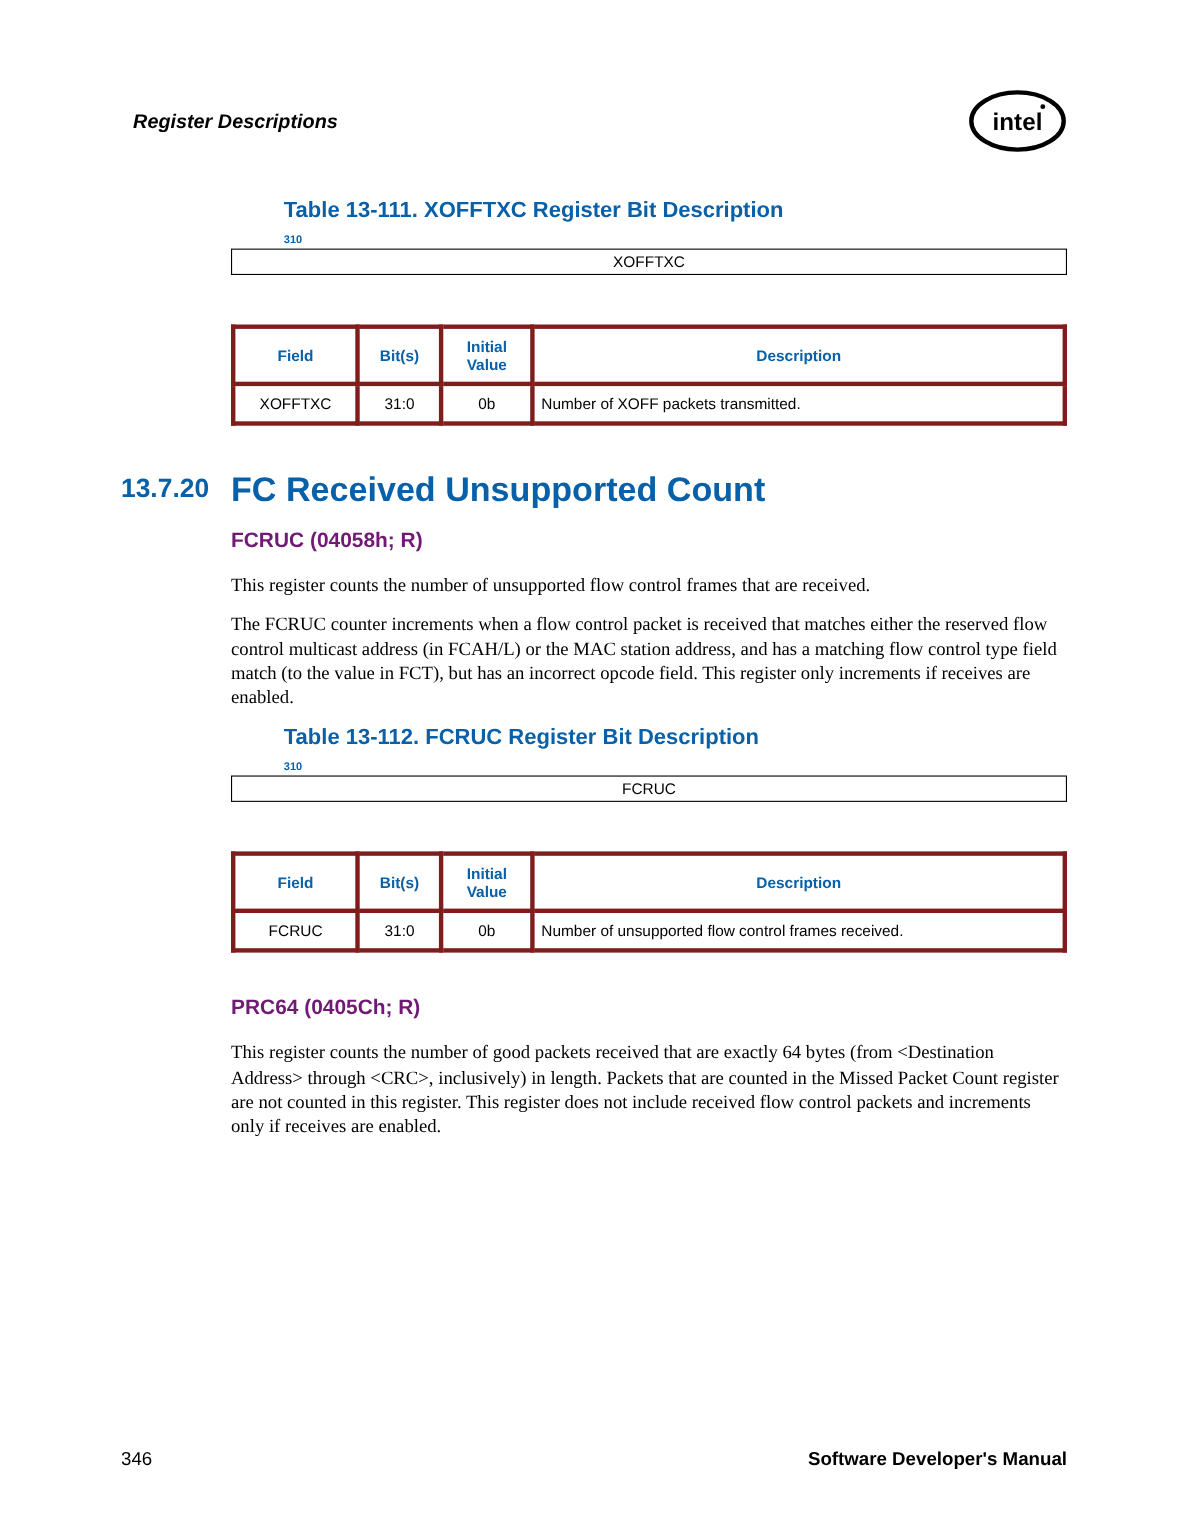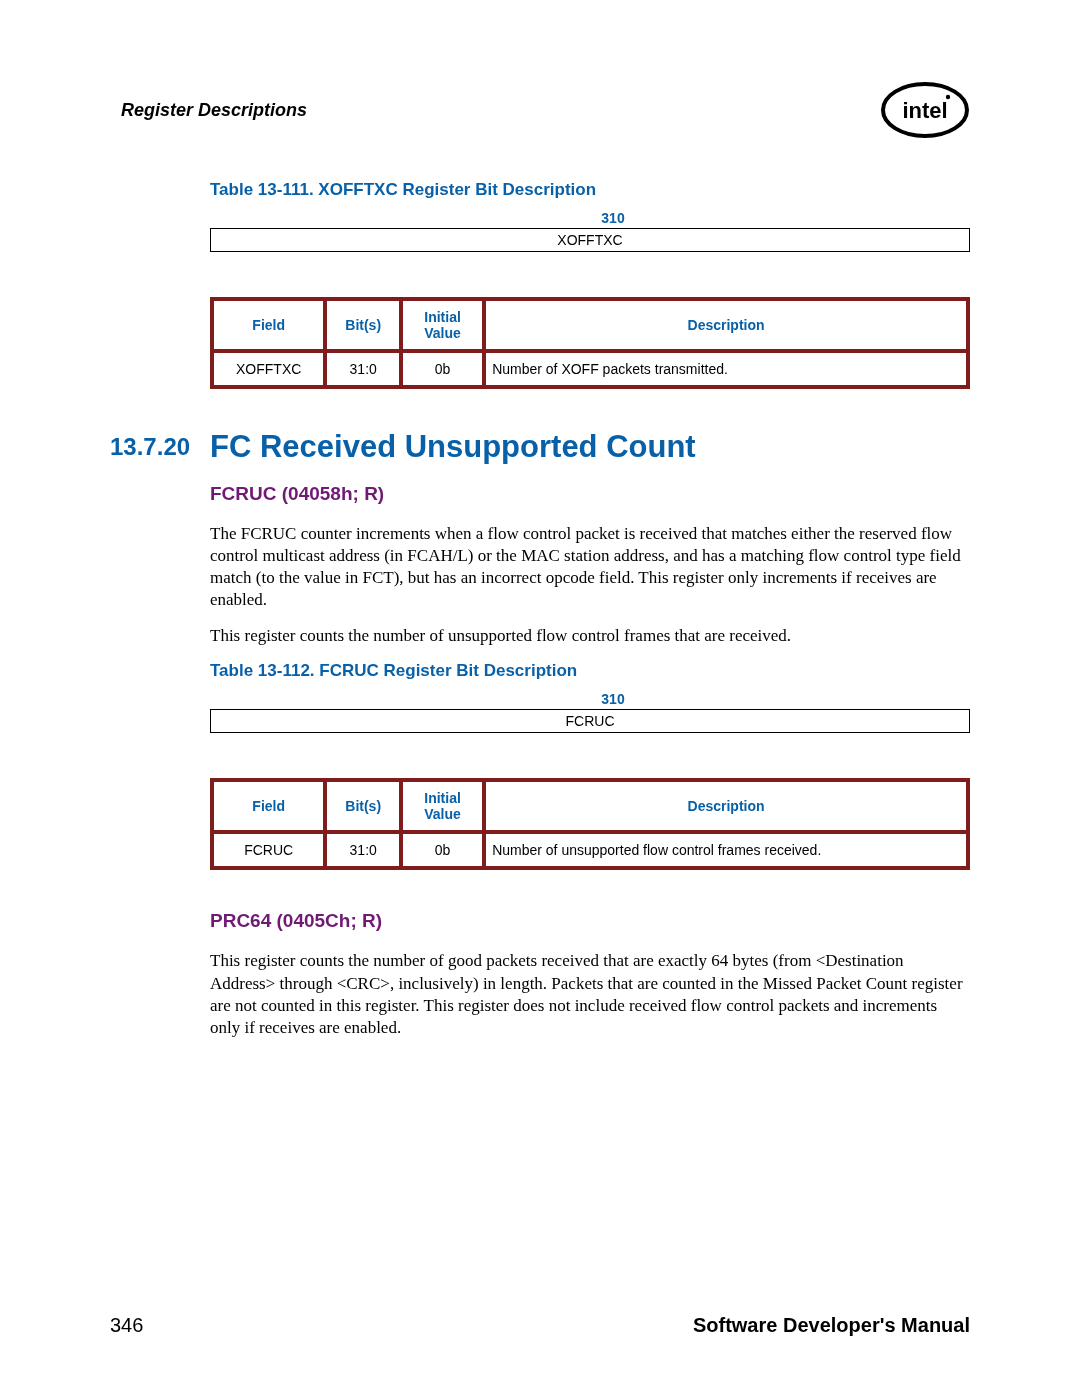--- a/index.html
+++ b/index.html
@@ -30,30 +30,31 @@
     font-style: italic;
     font-size: 18px;
     margin-left: 11px;
   }
   .logo svg { display: block; }
   .content-indent { margin-left: 100px; }
   .table-caption {
     font-family: Arial, Helvetica, sans-serif;
     font-weight: bold;
     color: #0860A8;
-    font-size: 17px;
+    font-size: 20px;
     margin-bottom: 10px;
+    margin-left: 48px;
   }
   .bit-row {
     display: flex;
-    justify-content: center;
-    font-family: Arial, Helvetica, sans-serif;
-    font-weight: bold;
-    color: #0860A8;
-    font-size: 14px;
+    justify-content: flex-start;
+    font-family: Arial, Helvetica, sans-serif;
+    font-weight: bold;
+    color: #0860A8;
+    font-size: 10px;
     padding: 0 2px 2px 2px;
     margin-left: 46px;
   }
   .bitfield-box {
     border: 1px solid #000;
     text-align: center;
     font-family: Arial, Helvetica, sans-serif;
     font-size: 14px;
     padding: 3px 0;
     margin-bottom: 45px;
@@ -108,21 +109,21 @@
     margin-bottom: 14px;
   }
   .footer {
     position: absolute;
     bottom: 60px;
     left: 110px;
     right: 110px;
     display: flex;
     justify-content: space-between;
     font-family: Arial, Helvetica, sans-serif;
-    font-size: 20px;
+    font-size: 17px;
   }
   .footer .right { font-weight: bold; }
   .col-field { width: 15%; }
   .col-bits  { width: 10%; margin-left: 16px; }
   .col-init  { width: 11%; }
   .col-desc  { width: 64%; margin-top: 42px; }
 </style>
 </head>
 <body>
 
@@ -164,22 +165,22 @@
     </tbody>
       </table>
   </div>
 
   <div class="section-row">
     <div class="section-num">13.7.20</div>
     <div class="section-title">FC Received Unsupported Count</div>
   </div>
   <div class="content-indent">
     <div class="sub-title">FCRUC (04058h; R)</div>
+    <div class="body-text">This register counts the number of unsupported flow control frames that are received.</div>
     <div class="body-text">The FCRUC counter increments when a flow control packet is received that matches either the reserved flow control multicast address (in FCAH/L) or the MAC station address, and has a matching flow control type field match (to the value in FCT), but has an incorrect opcode field. This register only increments if receives are enabled.</div>
-    <div class="body-text">This register counts the number of unsupported flow control frames that are received.</div>
 
     <div class="table-caption" style="margin-top:6px">Table 13-112. FCRUC Register Bit Description</div>
     <div class="bit-row">
       <span>31</span>
       <span>0</span>
     </div>
     <div class="bitfield-box">FCRUC</div>
 
     <table class="regtable">
       <tbody>

